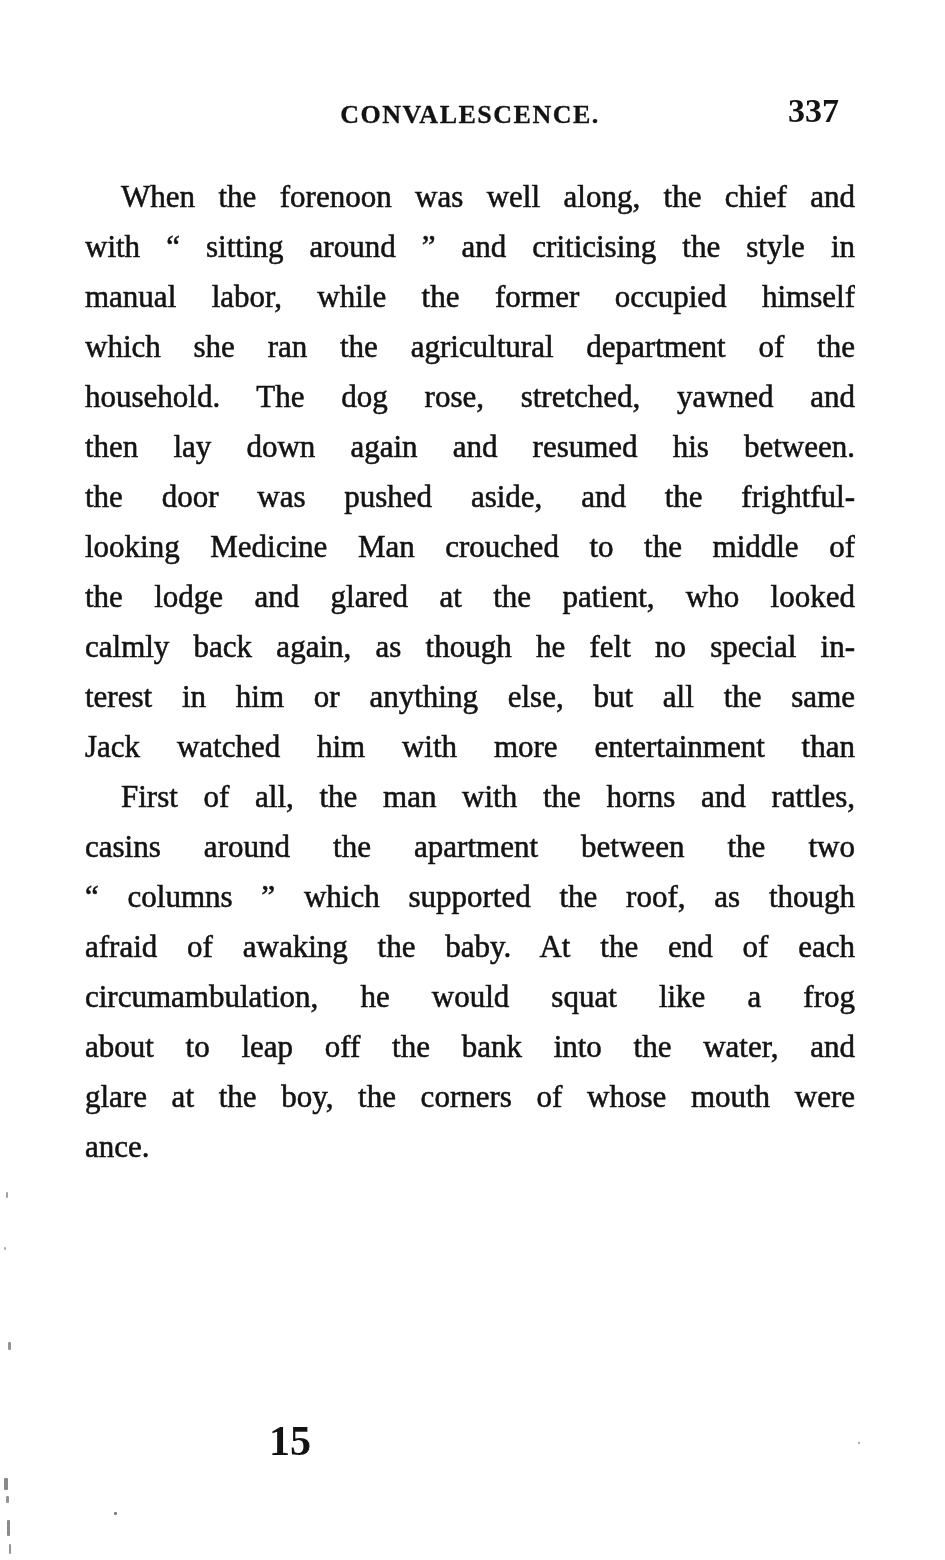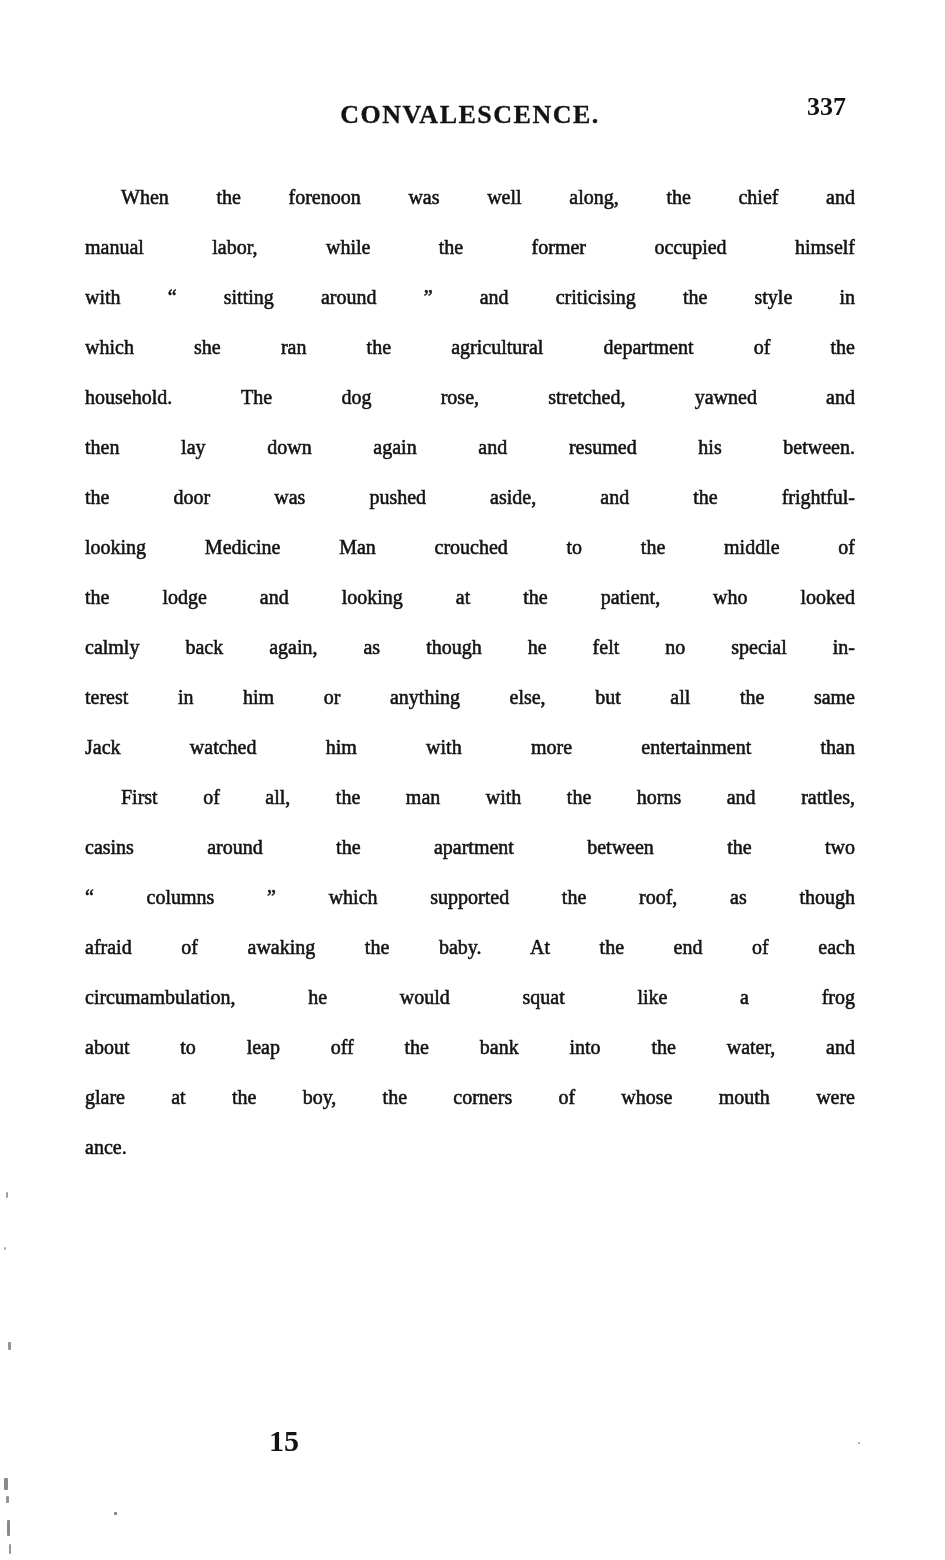--- a/index.html
+++ b/index.html
@@ -25,55 +25,55 @@
     right: 0;
     top: 2px;
     text-align: center;
     font-size: 26px;
     letter-spacing: 1.5px;
     font-weight: bold;
     -webkit-text-stroke: 0.3px #131313;
   }
   .page-number {
     position: absolute;
-    right: 9px;
+    right: 16px;
     top: -6px;
-    font-size: 26px;
+    font-size: 34px;
     font-weight: bold;
   }
   .body-block {
     position: absolute;
     top: 172px;
     left: 85px;
     width: 770px;
   }
   .line {
     height: 50px;
     line-height: 50px;
-    font-size: 20px;
+    font-size: 31px;
     text-align: justify;
     text-align-last: justify;
     white-space: normal;
     overflow: hidden;
     -webkit-text-stroke: 0.55px #131313;
   }
   .line.indent { text-indent: 36px; }
   .line.para-end { text-align-last: left; }
   .footer {
     position: absolute;
     top: 1422px;
     left: 85px;
     width: 770px;
     height: 44px;
   }
   .sig-mark {
     position: absolute;
     left: 184px;
     top: 0;
-    font-size: 30px;
+    font-size: 42px;
     line-height: 38px;
     font-weight: bold;
   }
   .speckle {
     position: absolute;
     background: #2a2a2a;
     border-radius: 1px;
   }
   .sp1 { left: 6px;  top: 1192px; width: 2px; height: 6px;  opacity: .45; }
   .sp2 { left: 4px;  top: 1247px; width: 2px; height: 3px;  opacity: .4;  }
@@ -91,28 +91,28 @@
 <div class="sheet">
 
   <div class="header">
     <span class="running-title">CONVALESCENCE.</span>
     <span class="page-number">337</span>
   </div>
 
   <div class="body-block">
 
     <div class="line indent">When the forenoon was well along, the chief and</div>
+    <div class="line">with “ sitting around ” and criticising the style in</div>
     <div class="line">manual labor, while the former occupied himself</div>
-    <div class="line">with “ sitting around ” and criticising the style in</div>
     <div class="line">which she ran the agricultural department of the</div>
     <div class="line">household.  The dog rose, stretched, yawned and</div>
     <div class="line">then lay down again and resumed his between.</div>
     <div class="line">the door was pushed aside, and the frightful-</div>
     <div class="line">looking Medicine Man crouched to the middle of</div>
-    <div class="line">the lodge and looking at the patient, who looked</div>
+    <div class="line">the lodge and glared at the patient, who looked</div>
     <div class="line">calmly back again, as though he felt no special in-</div>
     <div class="line">terest in him or anything else, but all the same</div>
     <div class="line">Jack watched him with more entertainment than</div>
 
     <div class="line indent">First of all, the man with the horns and rattles,</div>
     <div class="line">casins around the apartment between the two</div>
     <div class="line">“ columns ” which supported the roof, as though</div>
     <div class="line">afraid of awaking the baby.  At the end of each</div>
     <div class="line">circumambulation, he would squat like a frog</div>
     <div class="line">about to leap off the bank into the water, and</div>

